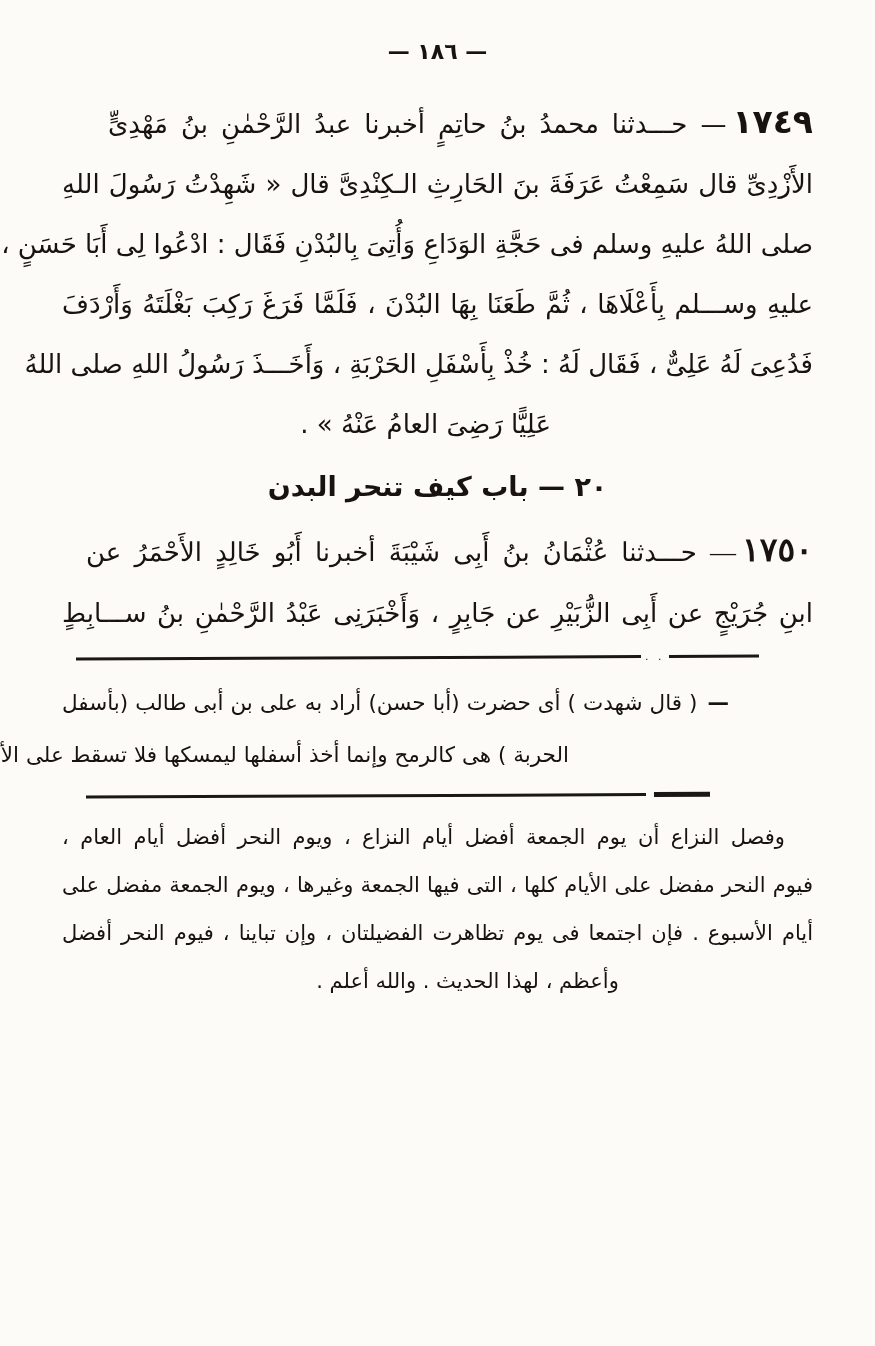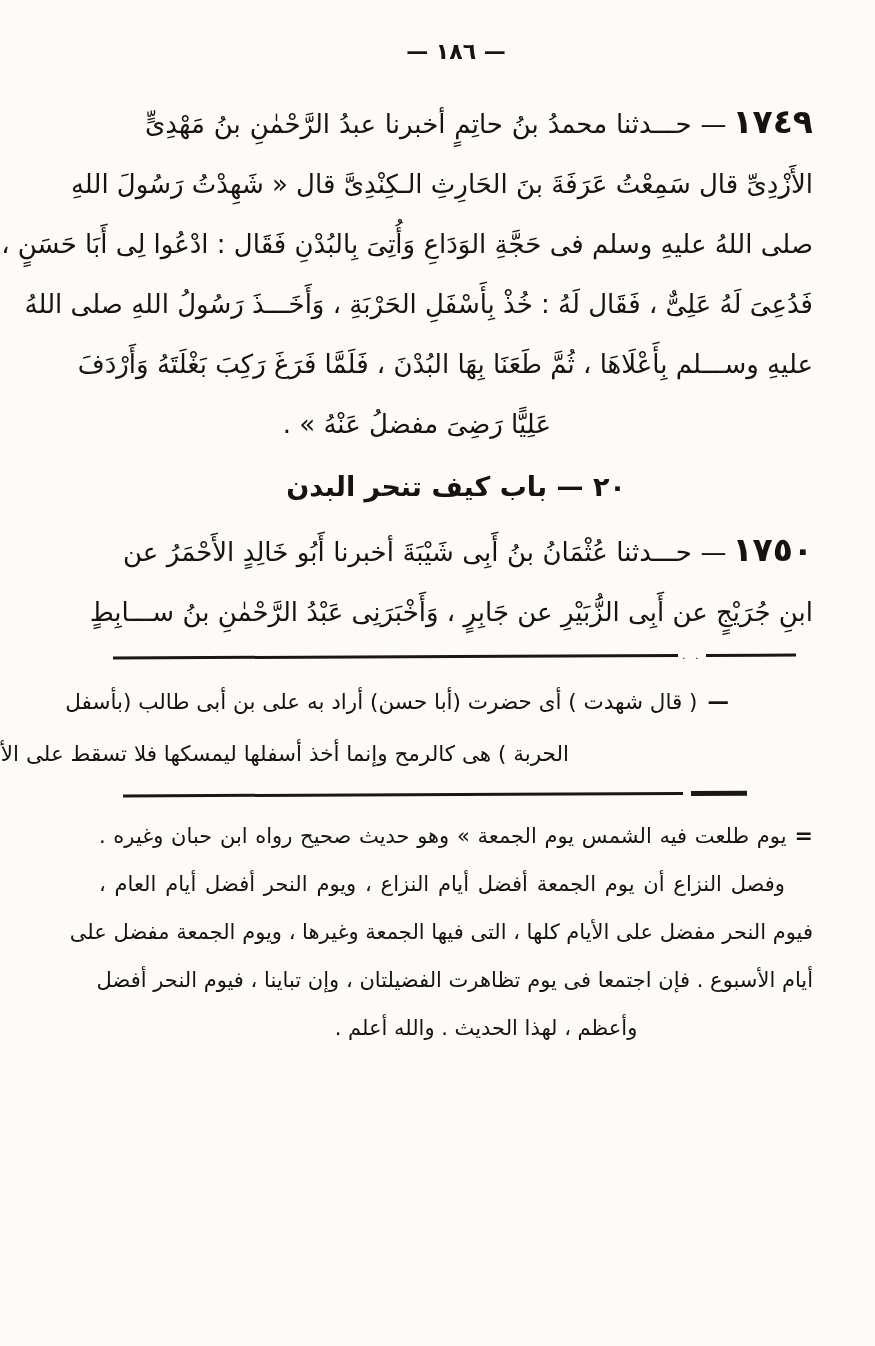--- a/index.html
+++ b/index.html
@@ -6,42 +6,42 @@
   body{
     width:875px;height:1346px;
     background:var(--paper,#fcfbf7);
     font-family:"DejaVu Sans",sans-serif;
     color:var(--ink,#181310);
     overflow:hidden;
   }
   .page{
     box-sizing:border-box;
     width:875px;height:1346px;
-    padding:30px 62px 0 99px;
+    padding:30px 62px 0 62px;
     direction:rtl;
   }
   
   .page-number{
     text-align:center;
     font-size:22px;
     letter-spacing:2px;
     height:44px;line-height:44px;
     font-weight:bold;
   }
   
   .main{margin-top:18px;}
   .line{
     font-size:26px;
     line-height:60px;
     text-align:justify;
     text-align-last:justify;
     white-space:nowrap;
   }
   .line.opening-1749{padding-left:46px;}
-  .line.opening-1750{padding-left:24px;}
+  .line.opening-1750{padding-left:24px;font-family:Liberation Serif, serif;}
   .hnum{
     font-size:33px;
     font-weight:bold;
     letter-spacing:1px;
     margin-left:6px;
   }
   .line.closing{
     text-align:right;text-align-last:right;
     margin-right:262px;
   }
@@ -106,23 +106,23 @@
 
 <div class="page">
 
   <div class="page-number">— ١٨٦ —</div>
 
   <section class="main">
 
     <div class="line opening-1749"><span class="hnum">١٧٤٩</span><span>— حـــدثنا محمدُ بنُ حاتِمٍ أخبرنا عبدُ الرَّحْمٰنِ بنُ مَهْدِىٍّ</span></div>
     <div class="line">الأَزْدِىِّ قال سَمِعْتُ عَرَفَةَ بنَ الحَارِثِ الـكِنْدِىَّ قال « شَهِدْتُ رَسُولَ اللهِ</div>
     <div class="line">صلى اللهُ عليهِ وسلم فى حَجَّةِ الوَدَاعِ وَأُتِىَ بِالبُدْنِ فَقَال : ادْعُوا لِى أَبَا حَسَنٍ ،</div>
+    <div class="line">عليهِ وســـلم بِأَعْلَاهَا ، ثُمَّ طَعَنَا بِهَا البُدْنَ ، فَلَمَّا فَرَغَ رَكِبَ بَغْلَتَهُ وَأَرْدَفَ</div>
     <div class="line">فَدُعِىَ لَهُ عَلِىٌّ ، فَقَال لَهُ : خُذْ بِأَسْفَلِ الحَرْبَةِ ، وَأَخَـــذَ رَسُولُ اللهِ صلى اللهُ</div>
-    <div class="line">عليهِ وســـلم بِأَعْلَاهَا ، ثُمَّ طَعَنَا بِهَا البُدْنَ ، فَلَمَّا فَرَغَ رَكِبَ بَغْلَتَهُ وَأَرْدَفَ</div>
-    <div class="line closing">عَلِيًّا رَضِىَ مفضلُ عَنْهُ » .</div>
+    <div class="line closing">عَلِيًّا رَضِىَ العامُ عَنْهُ » .</div>
 
     <div class="chapter">٢٠ — باب كيف تنحر البدن</div>
 
     <div class="line opening-1750"><span class="hnum">١٧٥٠</span><span>— حـــدثنا عُثْمَانُ بنُ أَبِى شَيْبَةَ أخبرنا أَبُو خَالِدٍ الأَحْمَرُ عن</span></div>
     <div class="line">ابنِ جُرَيْجٍ عن أَبِى الزُّبَيْرِ عن جَابِرٍ ، وَأَخْبَرَنِى عَبْدُ الرَّحْمٰنِ بنُ ســـابِطٍ</div>
   </section>
 
   <div class="divider d1">
     <span class="seg long"></span>
     <span class="dots">. .</span>
@@ -136,20 +136,19 @@
 
 
 
   <div class="divider d2">
     <span class="seg long"></span>
     <span class="gap"></span>
     <span class="seg short"></span>
   </div>
 
   <section class="fn2">
-    <div class="fline"><span class="fnmark2">=</span><span>يوم طلعت فيه الشمس يوم الجمعة » وهو حديث صحيح رواه ابن حبان وغيره .</span></div>
     <div class="fline l2">وفصل النزاع أن يوم الجمعة أفضل أيام النزاع ، ويوم النحر أفضل أيام العام ،</div>
     <div class="fline">فيوم النحر مفضل على الأيام كلها ، التى فيها الجمعة وغيرها ، ويوم الجمعة مفضل على</div>
     <div class="fline">أيام الأسبوع . فإن اجتمعا فى يوم تظاهرت الفضيلتان ، وإن تباينا ، فيوم النحر أفضل</div>
     <div class="fline l5">وأعظم ، لهذا الحديث . والله أعلم .</div>
   </section>
 
 </div>
 
 </body></html>

